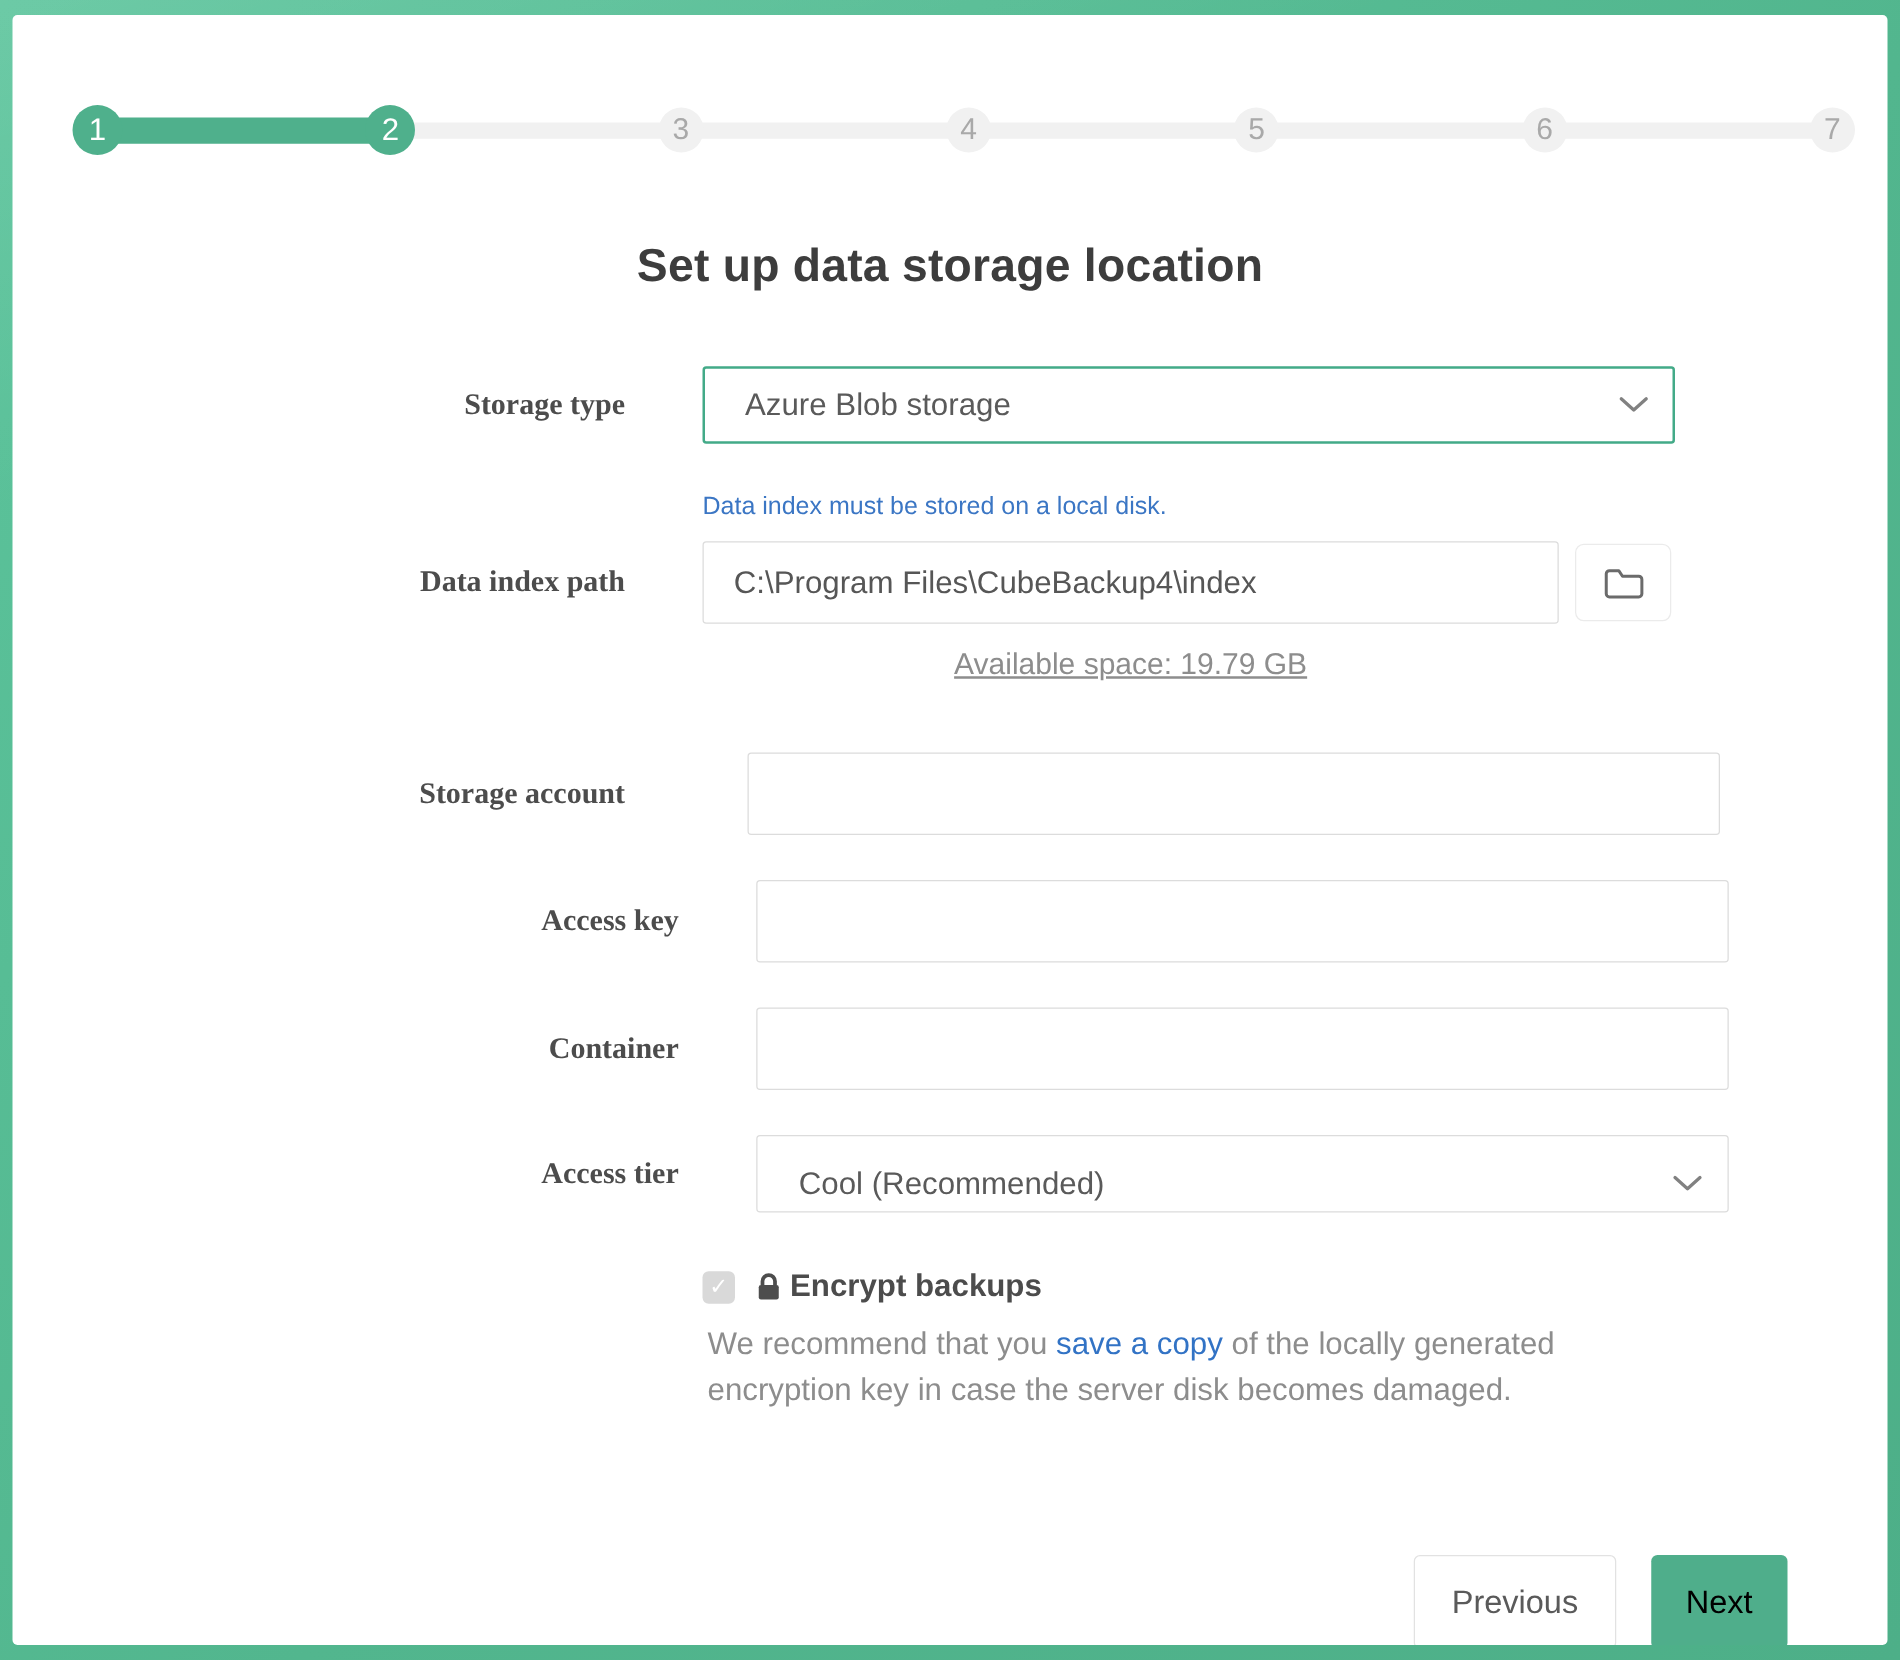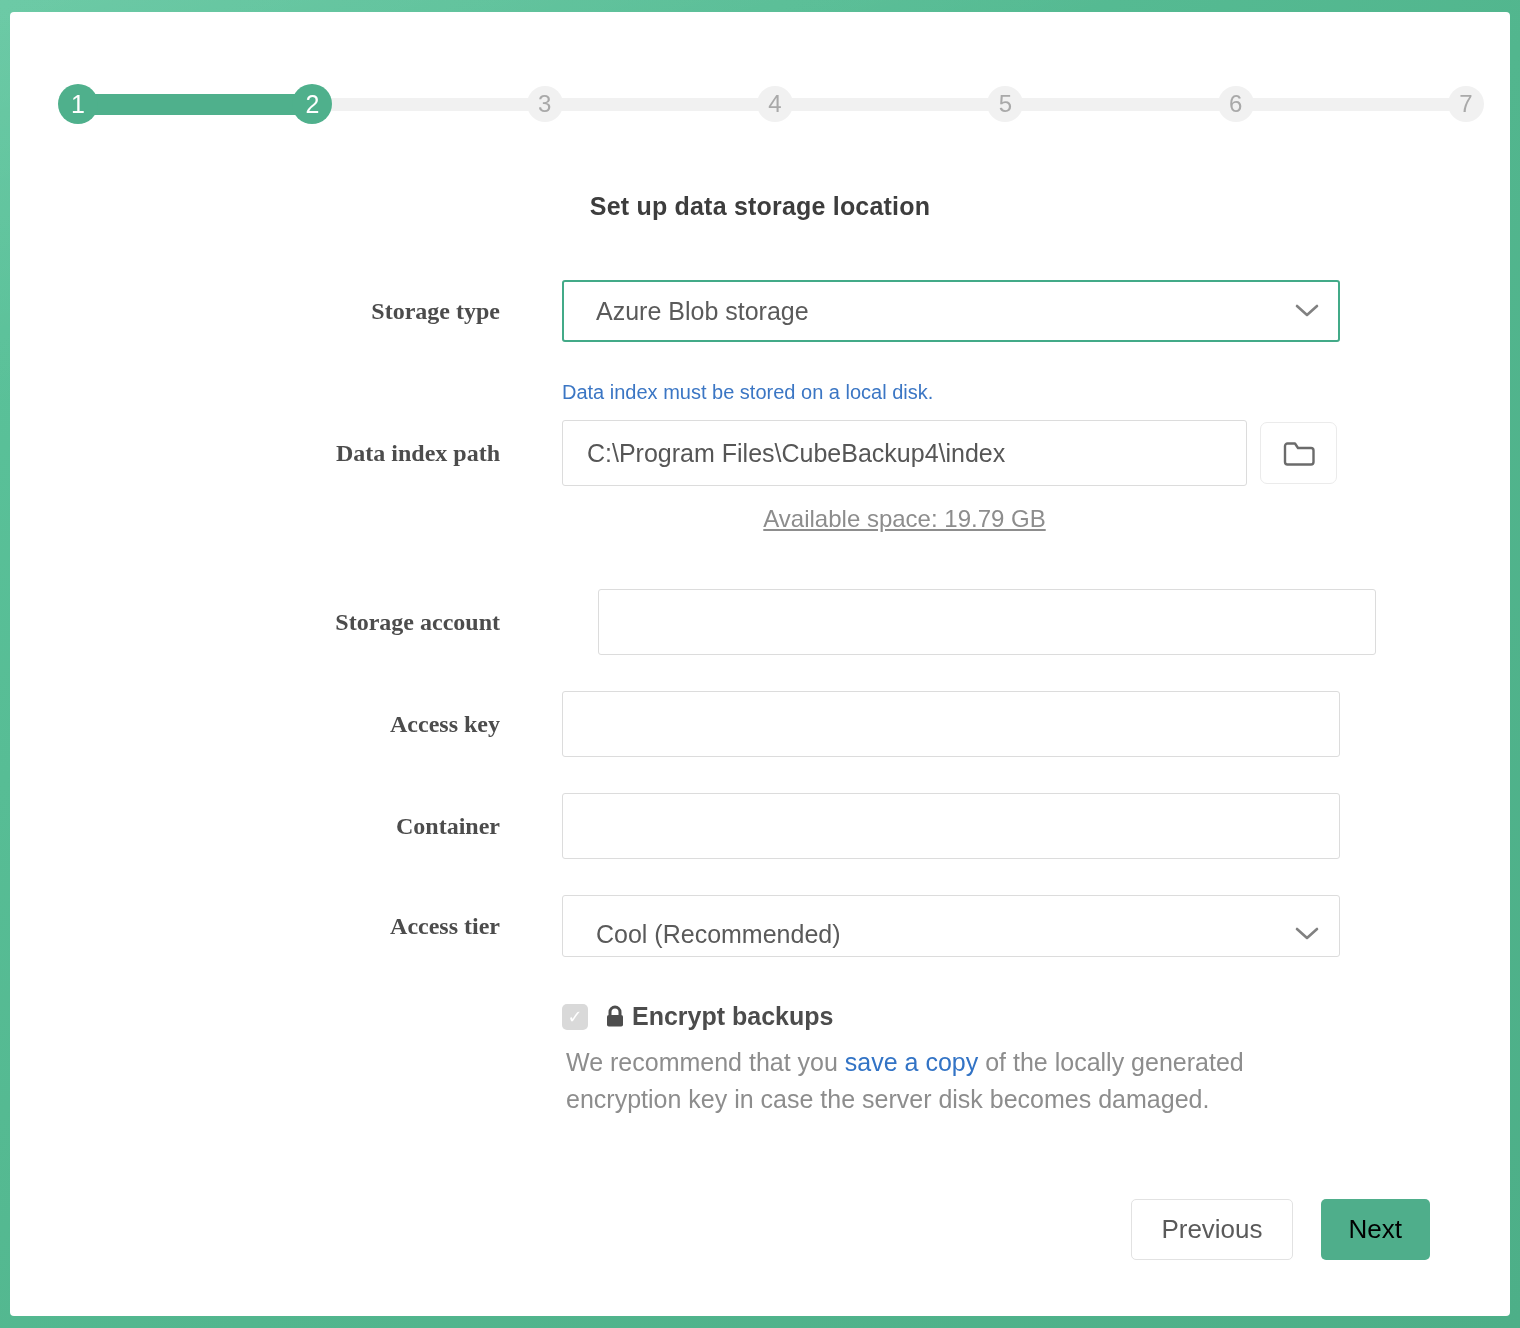--- a/index.html
+++ b/index.html
@@ -28,21 +28,21 @@
     display:flex; align-items:center; justify-content:center;
     font-size:24px;
   }
   .step.active { width:40px; height:40px; background:#4fb08c; color:#ffffff; font-size:25px; }
   .bar { position:relative; z-index:0; flex:1; height:13px; background:#f1f1f1; margin:0 -15px; border-radius:10px; }
   .bar.active { height:21px; background:#4fb08c; }
 
   
   .page-title {
     margin-top:68px; text-align:center;
-    font-size:25px; font-weight:bold; color:#3d3d3d;
+    font-size:37px; font-weight:bold; color:#3d3d3d;
     letter-spacing:0.2px;
   }
 
   
   .form { margin-top:59px; }
   .row { display:flex; align-items:center; }
   .row-label {
     flex:none; width:490px; text-align:right;
     font-size:24px; font-weight:bold; color:#4c4c4c;font-family:Liberation Serif, serif;
   }
@@ -76,21 +76,21 @@
     flex:none; width:77px; height:62px; margin-left:13px;
     background:#fff; border:1px solid #ebebeb; border-radius:7px;
     display:flex; align-items:center; justify-content:center; cursor:pointer;
   }
   .available {
     margin:19px 0 0 552px; width:685px; text-align:center;
     font-size:24px; color:#8d8d8d;text-decoration:underline;
   }
 
   .gap-56 { margin-top:56px;gap:36px; }
-  .gap-36 { margin-top:36px; }
+  .gap-36 { margin-top:36px;margin-left:43px; }
 
   
   .encrypt { margin:45px 0 0 552px; width:778px; }
   .encrypt-head { display:flex; align-items:center; }
   .checkbox {
     flex:none; width:26px; height:26px; border-radius:5px;
     background:#d9d9d9; color:#ffffff;
     display:flex; align-items:center; justify-content:center;
     font-size:18px; font-weight:bold; cursor:default;
   }
@@ -98,23 +98,23 @@
   .encrypt-label { margin-left:8px; font-size:25px; font-weight:bold; color:#4c4c4c; }
   .encrypt-note {
     margin:13px 0 0 4px; width:750px;
     font-size:25px; color:#8d8d8d; line-height:37px;
   }
   .encrypt-note a { color:#3273c5; text-decoration:none; cursor:pointer; }
 
   
   .btn-row { display:flex; justify-content:flex-end; align-items:center; margin:81px 80px 0 0; }
   .btn {
-    height:61px; border-radius:5px; font-size:26px; cursor:pointer;
+    height:75px; border-radius:5px; font-size:26px; cursor:pointer;
     font-family:"Liberation Sans","DejaVu Sans",sans-serif;
-    display:flex; align-items:center; justify-content:center;
+    display:flex; align-items:center; justify-content:center;margin-top:32px;
   }
   .btn-prev { padding:0 29px; background:#fff; border:1px solid #e2e2e2; color:#5a5a5a; margin-right:28px; }
   .btn-next { padding:0 28px; background:#4fae8b; border:none; color:#000000; }
 </style>
 </head>
 <body>
 
 <div class="card">
 
   <div class="stepper">

